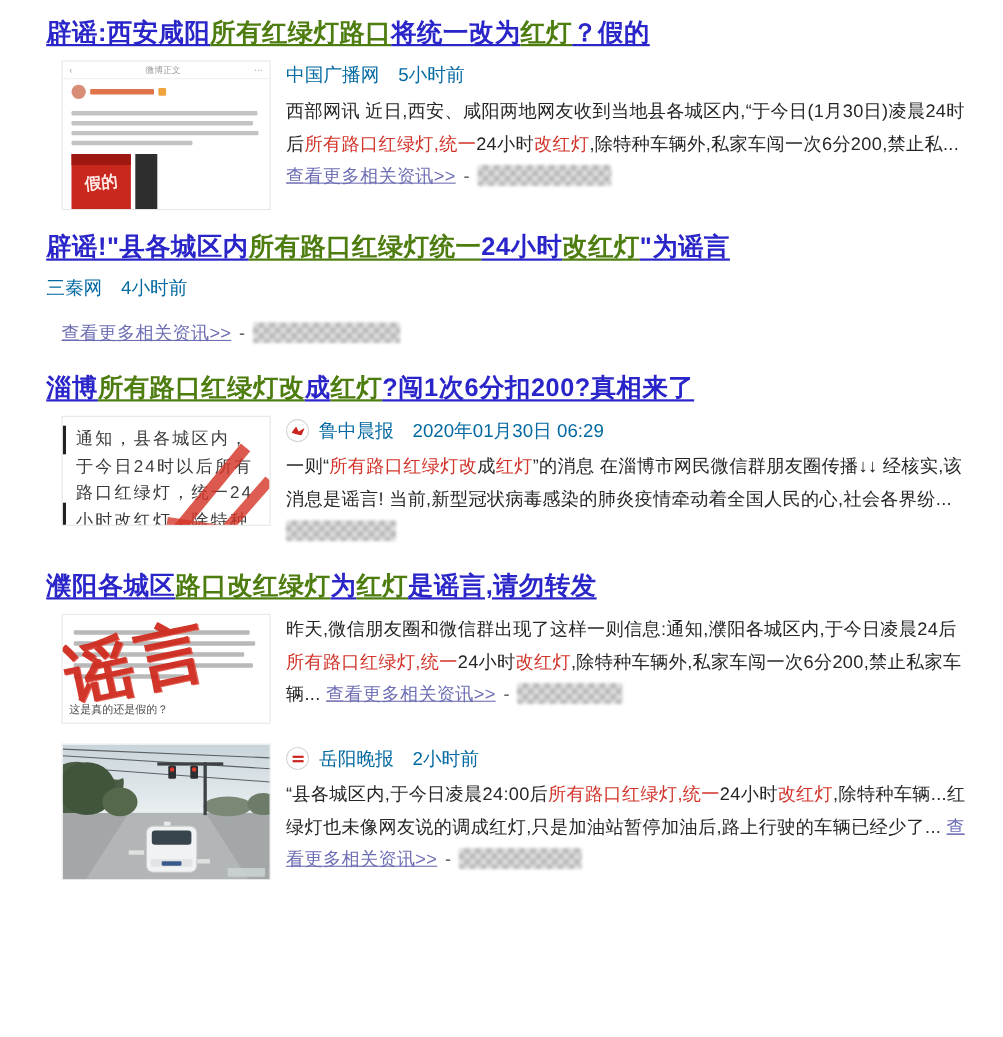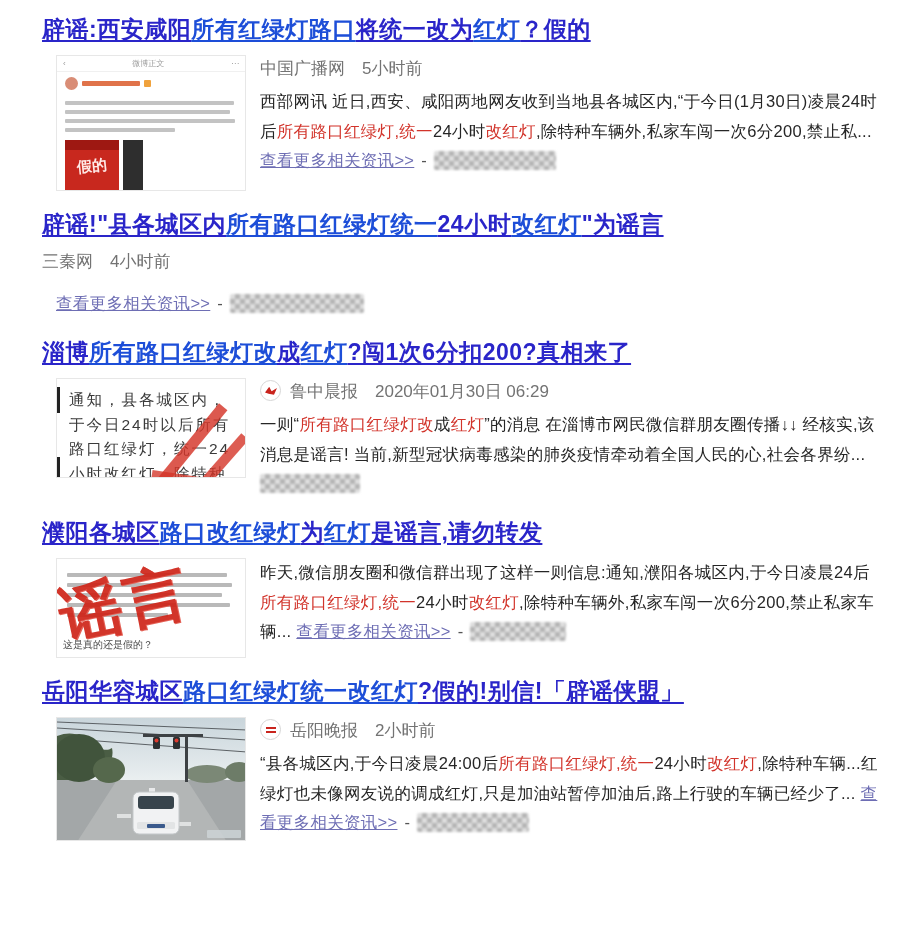--- a/index.html
+++ b/index.html
@@ -11,27 +11,27 @@
   }
   .page { padding:14px 26px 8px 42px; }
 
   .result { margin-bottom:18px; }
 
   
   .title { margin:0 0 10px 0; font-size:23px; font-weight:700; line-height:1.35; letter-spacing:.5px; }
   .title a { text-decoration:none; cursor:pointer; }
   .title .seg { text-decoration:underline; text-decoration-thickness:2px; text-underline-offset:3px; }
   .title .b { color:#2a25c9; }
-  .title .r { color:#1d4ed8; }
+  .title .r { color:#4d7c0f; }
 
   
   .row { display:flex; gap:14px; margin-left:14px; }
   .content { flex:1; min-width:0; }
 
-  .source-line { font-size:17px; color:#737373; margin:2px 0 7px 0; display:flex; gap:9px; }
+  .source-line { font-size:17px; color:#0369a1; margin:2px 0 7px 0; display:flex; align-items:center; gap:9px; }
   .source-line .time { margin-left:8px; }
   .src-icon { width:21px; height:21px; flex:none; display:inline-block; }
 
   .body { margin:0; font-size:16.5px; line-height:1.8; color:#262626; letter-spacing:.3px; }
   .body .red { color:#d2342b; }
   .more { color:#6e6eb4; text-decoration:underline; cursor:pointer; }
   .dash { color:#555; margin:0 7px; }
   .redacted {
     display:inline-block; height:19px; vertical-align:-4px; border-radius:2px;
     background-image:
@@ -188,21 +188,20 @@
         <div class="t4-stamp">谣言</div>
         <div class="t4-caption">这是真的还是假的？</div>
       </div>
       <div class="content">
         <p class="body"><span>昨天,微信朋友圈和微信群出现了这样一则信息:通知,濮阳各城区内,于今日凌晨24后</span><span class="red">所有路口红绿灯,统一</span><span>24小时</span><span class="red">改红灯</span><span>,除特种车辆外,私家车闯一次6分200,禁止私家车辆...</span> <a class="more">查看更多相关资讯&gt;&gt;</a><span class="dash">-</span><span class="redacted" style="width:96px"></span></p>
       </div>
     </div>
   </article>
 
   <article class="result">
-    <h3 class="title"><a><span class="seg b">岳阳华容城区</span><span class="seg r">路口红绿灯统一改红灯</span><span class="seg b">?假的!别信!「辟谣侠盟」</span></a></h3>
     <div class="row">
       <div class="thumb h124">
         <svg viewBox="0 0 190 124" width="190" height="124" xmlns="http://www.w3.org/2000/svg">
           <defs>
             <linearGradient id="sky" x1="0" y1="0" x2="0" y2="1">
               <stop offset="0" stop-color="#c9d5db"></stop>
                 <stop offset="1" stop-color="#eef2f3"></stop>
             </linearGradient>
           </defs>
           <rect x="0" y="0" width="190" height="70" fill="url(#sky)"></rect>

